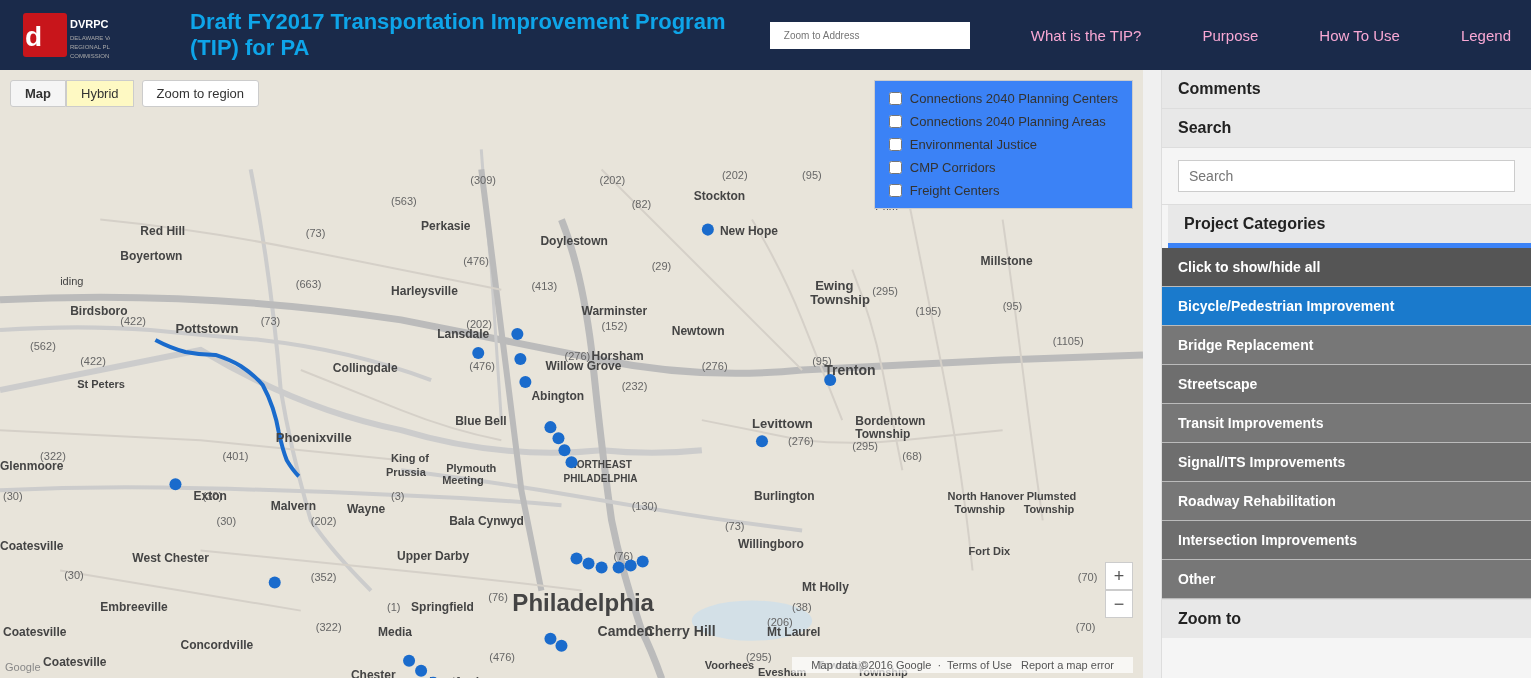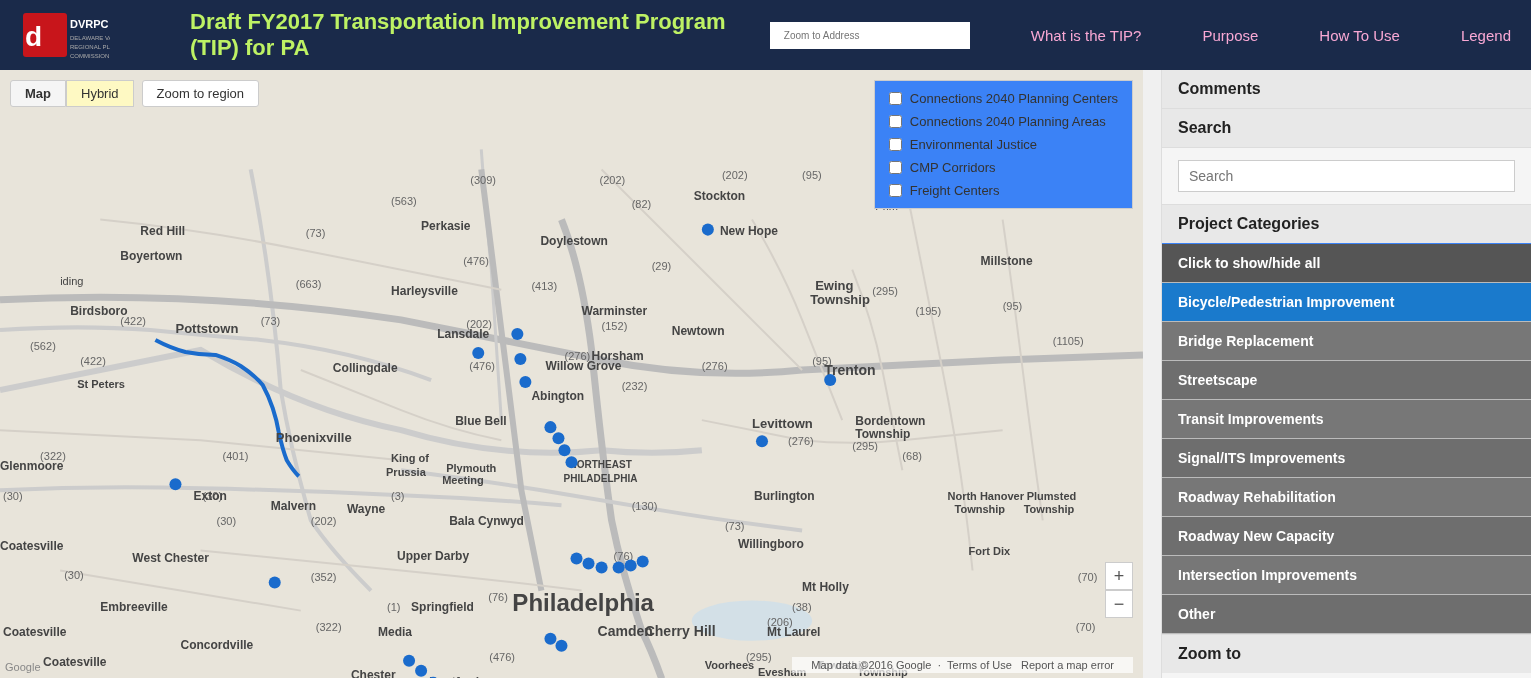--- a/index.html
+++ b/index.html
@@ -22,21 +22,21 @@
     }
     #logo-box {
       width: 90px;
       height: 50px;
       display: flex;
       align-items: center;
       justify-content: center;
     }
     #logo-svg { width: 90px; height: 50px; }
     #app-title {
-      color: #bef264;
+      color: #0ea5e9;
       font-size: 22px;
       font-weight: bold;
       flex: 1;
     }
     #header-right {
       display: flex;
       align-items: center;
       gap: 25px;
     }
     #zoom-address-input {
@@ -198,21 +198,22 @@
       border: 1px solid #ccc;
       font-size: 14px;
       color: #333;
     }
     #project-categories-header {
       background: #e8e8e8;
       padding: 10px 16px;
       font-size: 16px;
       font-weight: bold;
       color: #222;
-      border-bottom: 1px solid #3b82f6;
+      border-bottom: 5px solid #3b82f6;
+      margin-left: 6px;
     }
     #categories-list {
       padding: 0;
     }
     .cat-btn {
       display: block;
       width: 100%;
       padding: 11px 16px;
       font-size: 14px;
       font-weight: bold;
@@ -521,21 +522,20 @@
 
     <div id="project-categories-header">Project Categories</div>
     <div id="categories-list">
       <button class="cat-btn dark-gray">Click to show/hide all</button>
       <button class="cat-btn blue">Bicycle/Pedestrian Improvement</button>
       <button class="cat-btn medium-gray">Bridge Replacement</button>
       <button class="cat-btn medium-gray">Streetscape</button>
       <button class="cat-btn medium-gray">Transit Improvements</button>
       <button class="cat-btn medium-gray">Signal/ITS Improvements</button>
       <button class="cat-btn medium-gray">Roadway Rehabilitation</button>
-      <button class="cat-btn medium-gray">Roadway New Capacity</button>
       <button class="cat-btn medium-gray">Intersection Improvements</button>
       <button class="cat-btn medium-gray">Other</button>
     </div>
 
     <div id="zoom-to-section">Zoom to</div>
   </div>
 
 </div>
 
 </body></html>

